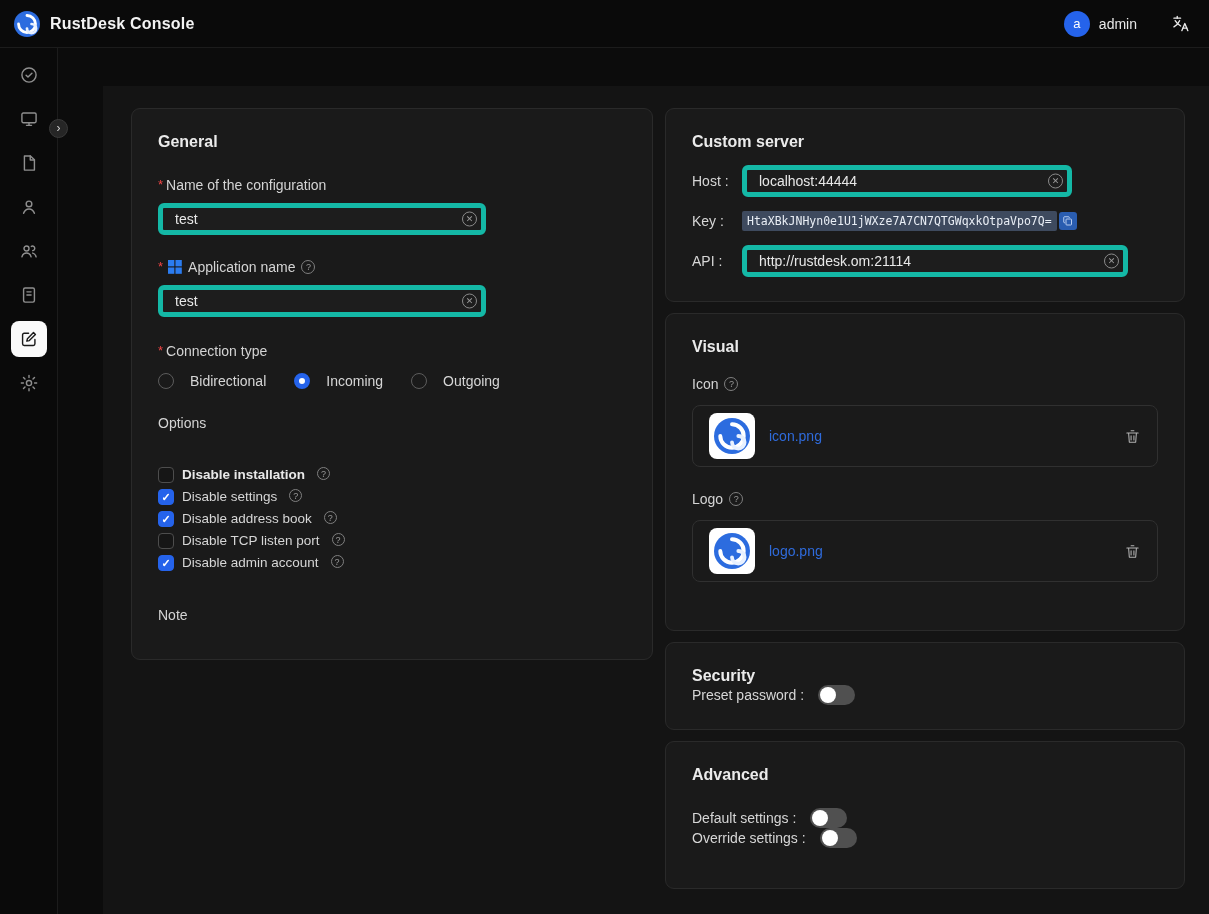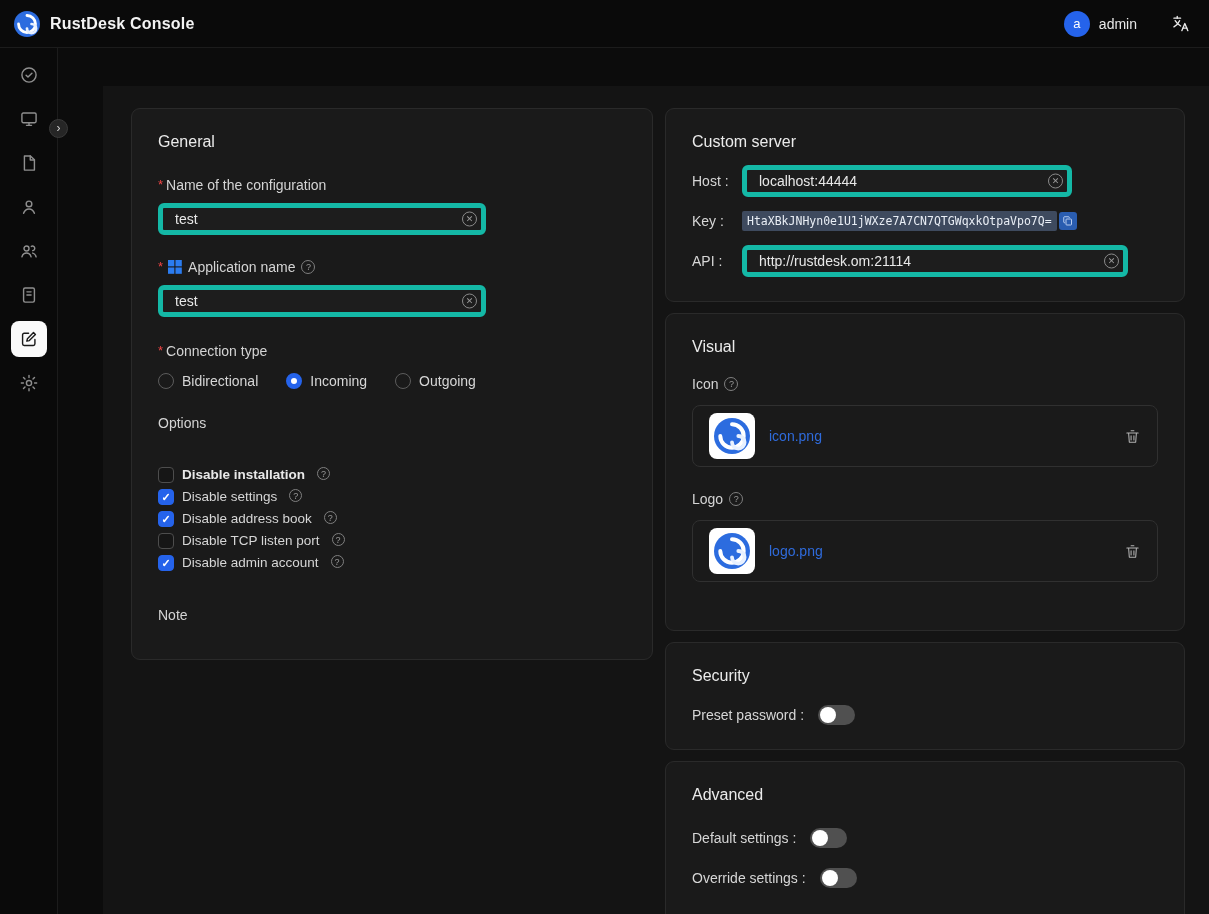--- a/index.html
+++ b/index.html
@@ -34,36 +34,36 @@
     justify-content:center; font-size:12px; line-height:1; cursor:pointer; z-index:5; padding-bottom:1px; }
 
   .main { flex:1; background:#0c0c0c; position:relative; }
   .page { position:absolute; left:45px; top:38px; right:0; bottom:-80px; background:#141414;
     padding:22px 24px 60px 28px; display:flex; align-items:flex-start; gap:12px; }
 
   .card { background:#1a1a1a; border:1px solid #2a2a2a; border-radius:9px; padding:24px 26px; }
   .col-left { width:522px; flex:0 0 522px; }
   .col-right { width:520px; flex:0 0 520px; }
   .col-right .card { margin-bottom:11px; }
-  .card-title { font-size:16px; font-weight:400; color:#ebebeb; }
+  .card-title { font-size:16px; font-weight:700; color:#ebebeb; }
 
   
   .req { color:#ef4444; font-size:13px; margin-right:3px; position:relative; top:-1px; }
   .field-label { display:flex; align-items:center; font-size:14px; color:#d4d4d4; }
   .help { width:14px; height:14px; border-radius:50%; border:1px solid #7f7f7f; color:#9a9a9a;
     font-size:9px; display:inline-flex; align-items:center; justify-content:center; margin-left:6px; flex:0 0 auto; }
   .input-wrap { position:relative; width:328px; }
   input.text { width:100%; height:32px; background:#1d1d1d; border:5px solid #14b8a6; border-radius:6px;
     color:#e8e8e8; font-size:14px; padding:0 30px 0 12px; outline:none; font-family:"Liberation Sans", sans-serif; }
   .clear-ic { position:absolute; right:9px; top:50%; transform:translateY(-50%); width:15px; height:15px;
     border-radius:50%; border:1px solid #8a8a8a; color:#9a9a9a; font-size:9px; display:flex;
     align-items:center; justify-content:center; cursor:pointer; line-height:1; }
 
   .radio-row { display:flex; align-items:center; gap:28px; }
-  .radio-opt { display:flex; align-items:center; gap:8px; font-size:14px; color:#d6d6d6; cursor:pointer; }
+  .radio-opt { display:flex; align-items:center; gap:16px; font-size:14px; color:#d6d6d6; cursor:pointer; }
   .radio { width:16px; height:16px; border-radius:50%; border:1.5px solid #5c5c5c; background:transparent; flex:0 0 auto; }
   .radio.selected { border:5px solid #2563eb; background:#fff; }
 
   .check-row { display:flex; gap:8px; height:22px; font-size:13.5px; color:#d6d6d6; }
   .check-row.bold .cb-label { font-weight:700; color:#e8e8e8; }
   .cb { width:16px; height:16px; border-radius:4px; border:1px solid #4d4d4d; background:#161616;
     display:flex; align-items:center; justify-content:center; cursor:pointer; flex:0 0 auto; }
   .cb.checked { background:#2563eb; border-color:#2563eb; }
   .cb.checked::after { content:"✓"; color:#fff; font-size:11px; font-weight:700; line-height:1; }
   .check-row .help { width:13px; height:13px; margin-left:4px; }
@@ -92,21 +92,21 @@
     padding:0 16px; background:#1a1a1a; }
   .thumb { width:46px; height:46px; border-radius:8px; background:#fff; display:flex; align-items:center;
     justify-content:center; flex:0 0 auto; }
   .thumb svg { width:36px; height:36px; display:block; }
   .file-link { color:#2f6bdb; font-size:14px; margin-left:14px; text-decoration:none; cursor:pointer; }
   .trash { margin-left:auto; cursor:pointer; display:flex; }
   .trash svg { width:17px; height:17px; stroke:#b3b3b3; fill:none; stroke-width:1.5;
     stroke-linecap:round; stroke-linejoin:round; }
 
   
-  .tog-row { display:flex; align-items:center; gap:14px; margin-top:20px; font-size:14px; color:#d6d6d6; }
+  .tog-row { display:flex; align-items:center; gap:14px; font-size:14px; color:#d6d6d6; }
   .toggle { width:37px; height:20px; border-radius:10px; background:#505050; position:relative;
     cursor:pointer; flex:0 0 auto; }
   .toggle .knob { position:absolute; left:2px; top:2px; width:16px; height:16px; border-radius:50%; background:#fff; }
 
   .mb10 { margin-bottom:10px; } .mb12 { margin-bottom:12px; } .mb14 { margin-bottom:14px; }
   .mb18 { margin-bottom:36px; } .mb24 { margin-bottom:24px; } .mb26 { margin-bottom:26px; } .mt30 { margin-top:30px; }
   .visual-card { padding-bottom:48px; }
   .advanced-card { padding-bottom:40px; }
 </style>
 </head>

